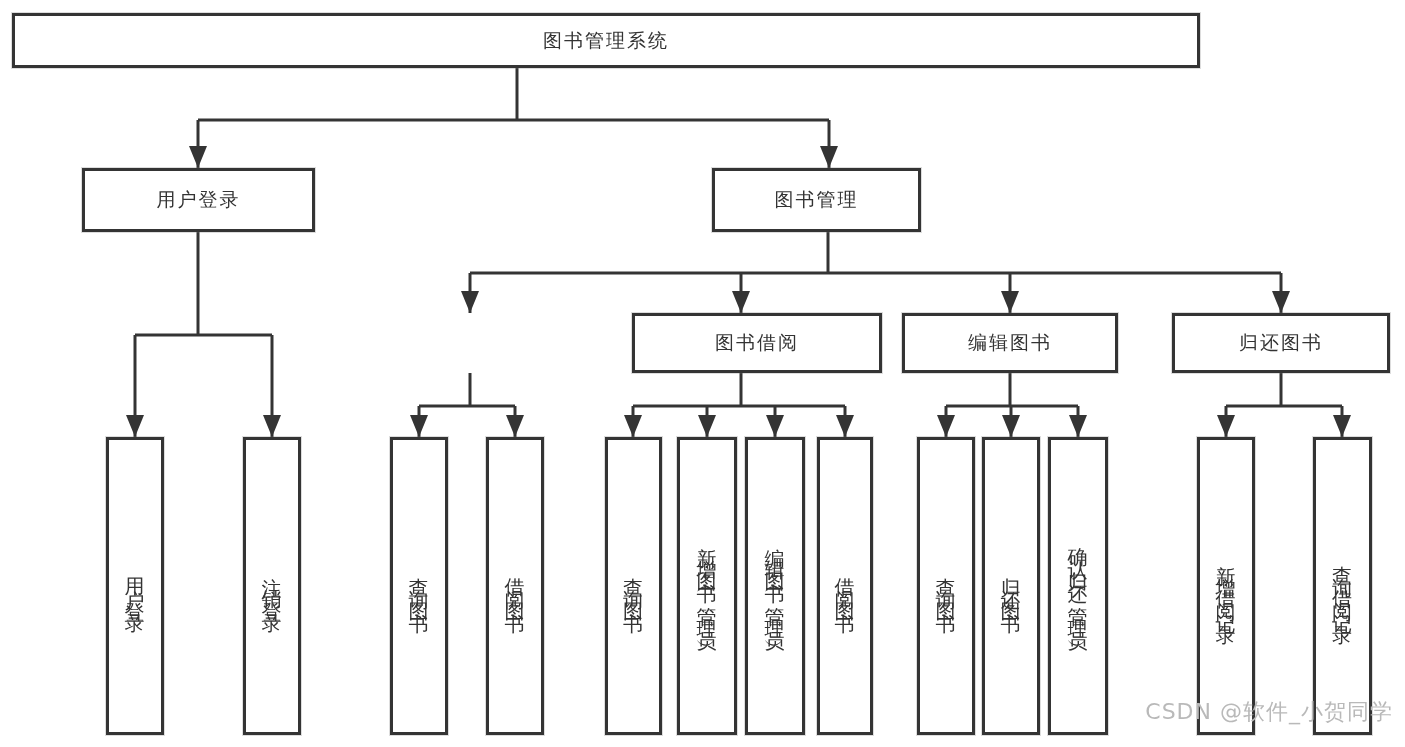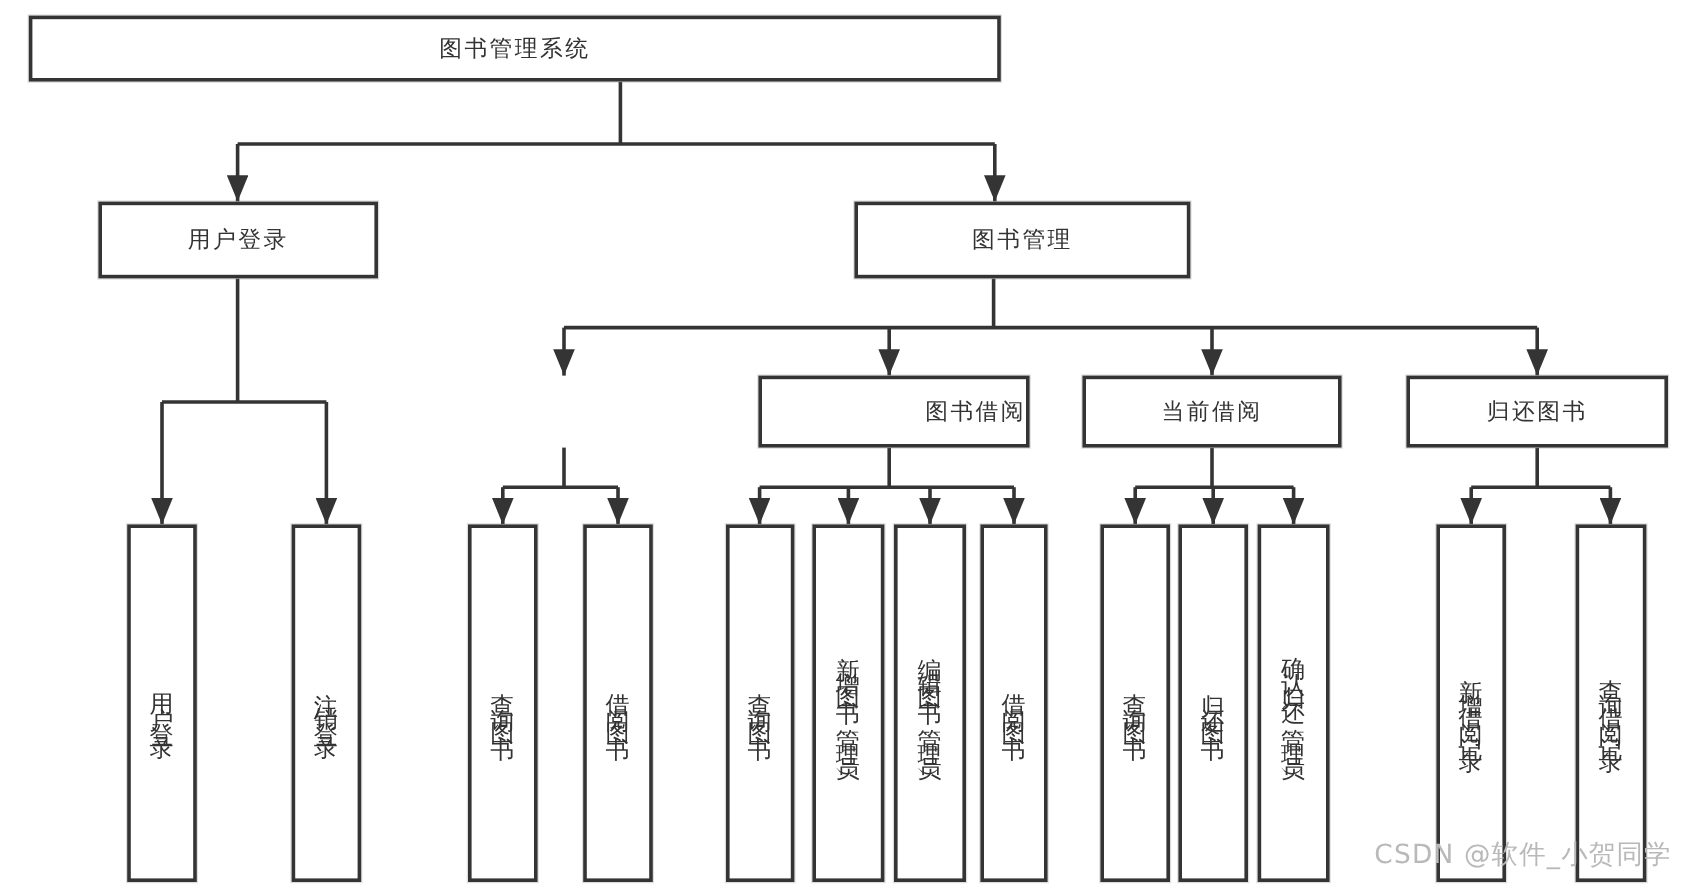--- a/index.html
+++ b/index.html
@@ -96,36 +96,36 @@
       <path d="M1011,406 V437" marker-end="url(#arrowDown)"></path>
       <path d="M1078,406 V437" marker-end="url(#arrowDown)"></path>
 
       <path d="M1281,373 V406"></path>
       <path d="M1226,406 H1342"></path>
       <path d="M1226,406 V437" marker-end="url(#arrowDown)"></path>
       <path d="M1342,406 V437" marker-end="url(#arrowDown)"></path>
     </g>
   </svg>
 
-  <div class="node root" style="left:24px; top:13px; width:810px; height:55px;">
+  <div class="node root" style="left:12px; top:13px; width:1188px; height:55px;">
     <span>图书管理系统</span>
   </div>
 
   <div class="node h" style="left:82px; top:168px; width:233px; height:64px;">
     <span>用户登录</span>
   </div>
-  <div class="node h" style="left:712px; top:168px; width:280px; height:64px;">
+  <div class="node h" style="left:712px; top:168px; width:209px; height:64px;">
     <span>图书管理</span>
   </div>
 
-  <div class="node h" style="left:632px; top:313px; width:226px; height:60px;justify-content:flex-end;">
+  <div class="node h" style="left:632px; top:313px; width:250px; height:60px;">
     <span>图书借阅</span>
   </div>
   <div class="node h" style="left:902px; top:313px; width:216px; height:60px;">
-    <span>当前借阅</span>
+    <span>编辑图书</span>
   </div>
   <div class="node h" style="left:1172px; top:313px; width:218px; height:60px;">
     <span>归还图书</span>
   </div>
 
   <div class="node leaf" style="left:106px; top:437px; width:58px; height:298px;">
     <span class="vtext">用户登录</span>
   </div>
   <div class="node leaf" style="left:243px; top:437px; width:58px; height:298px;">
     <span class="vtext">注销登录</span>

